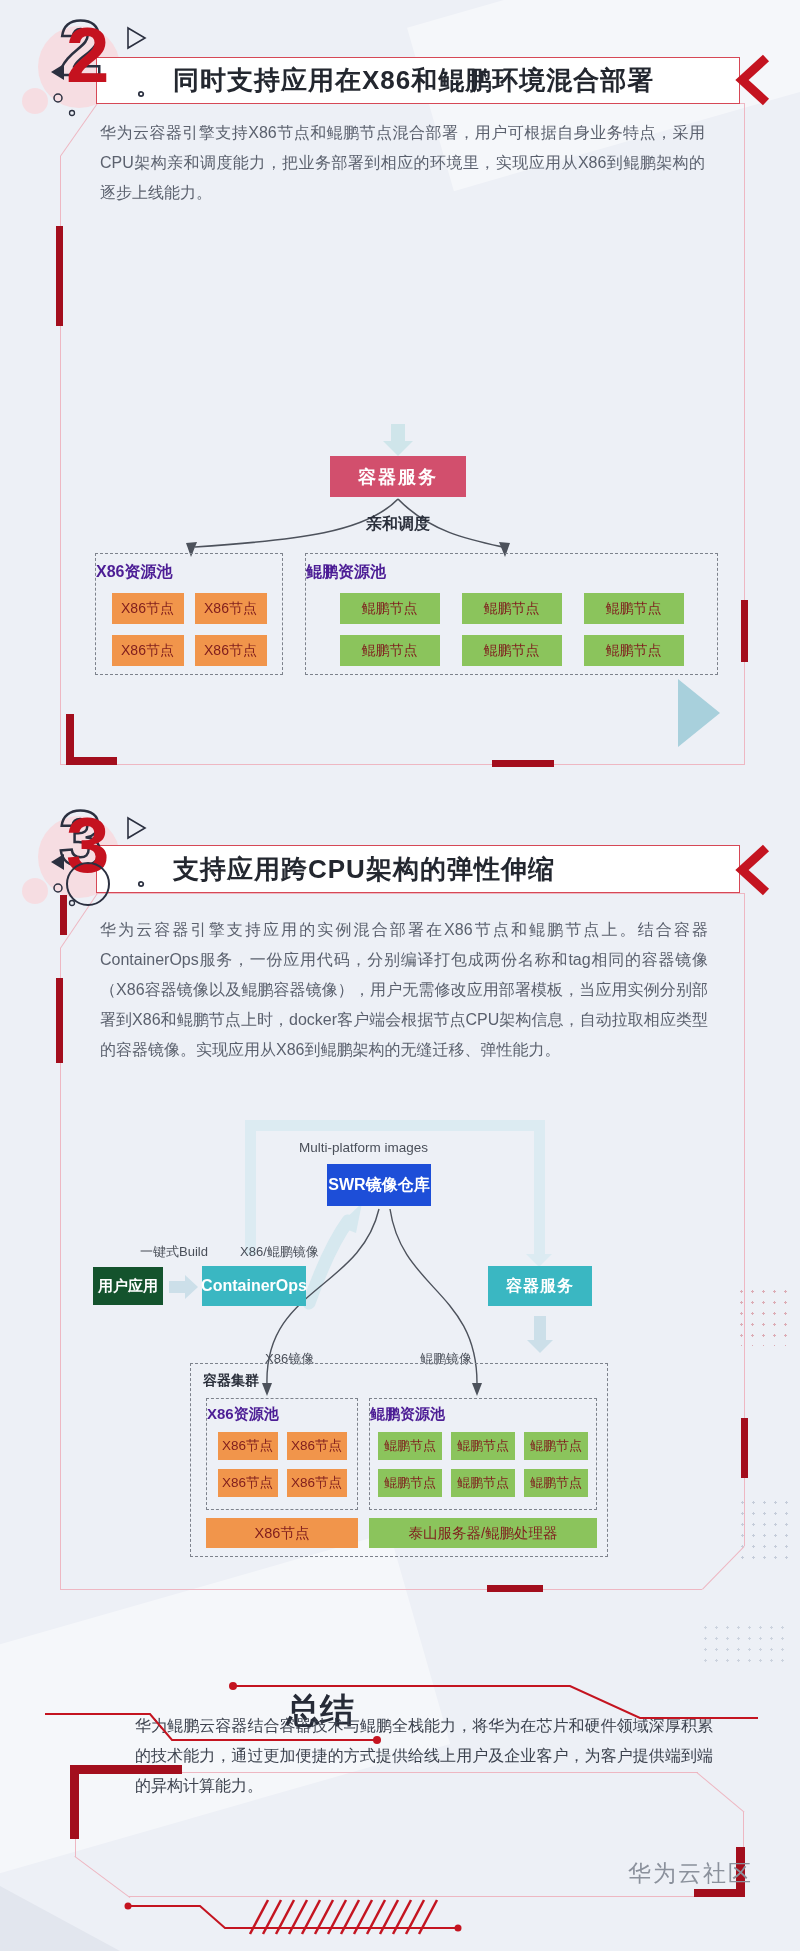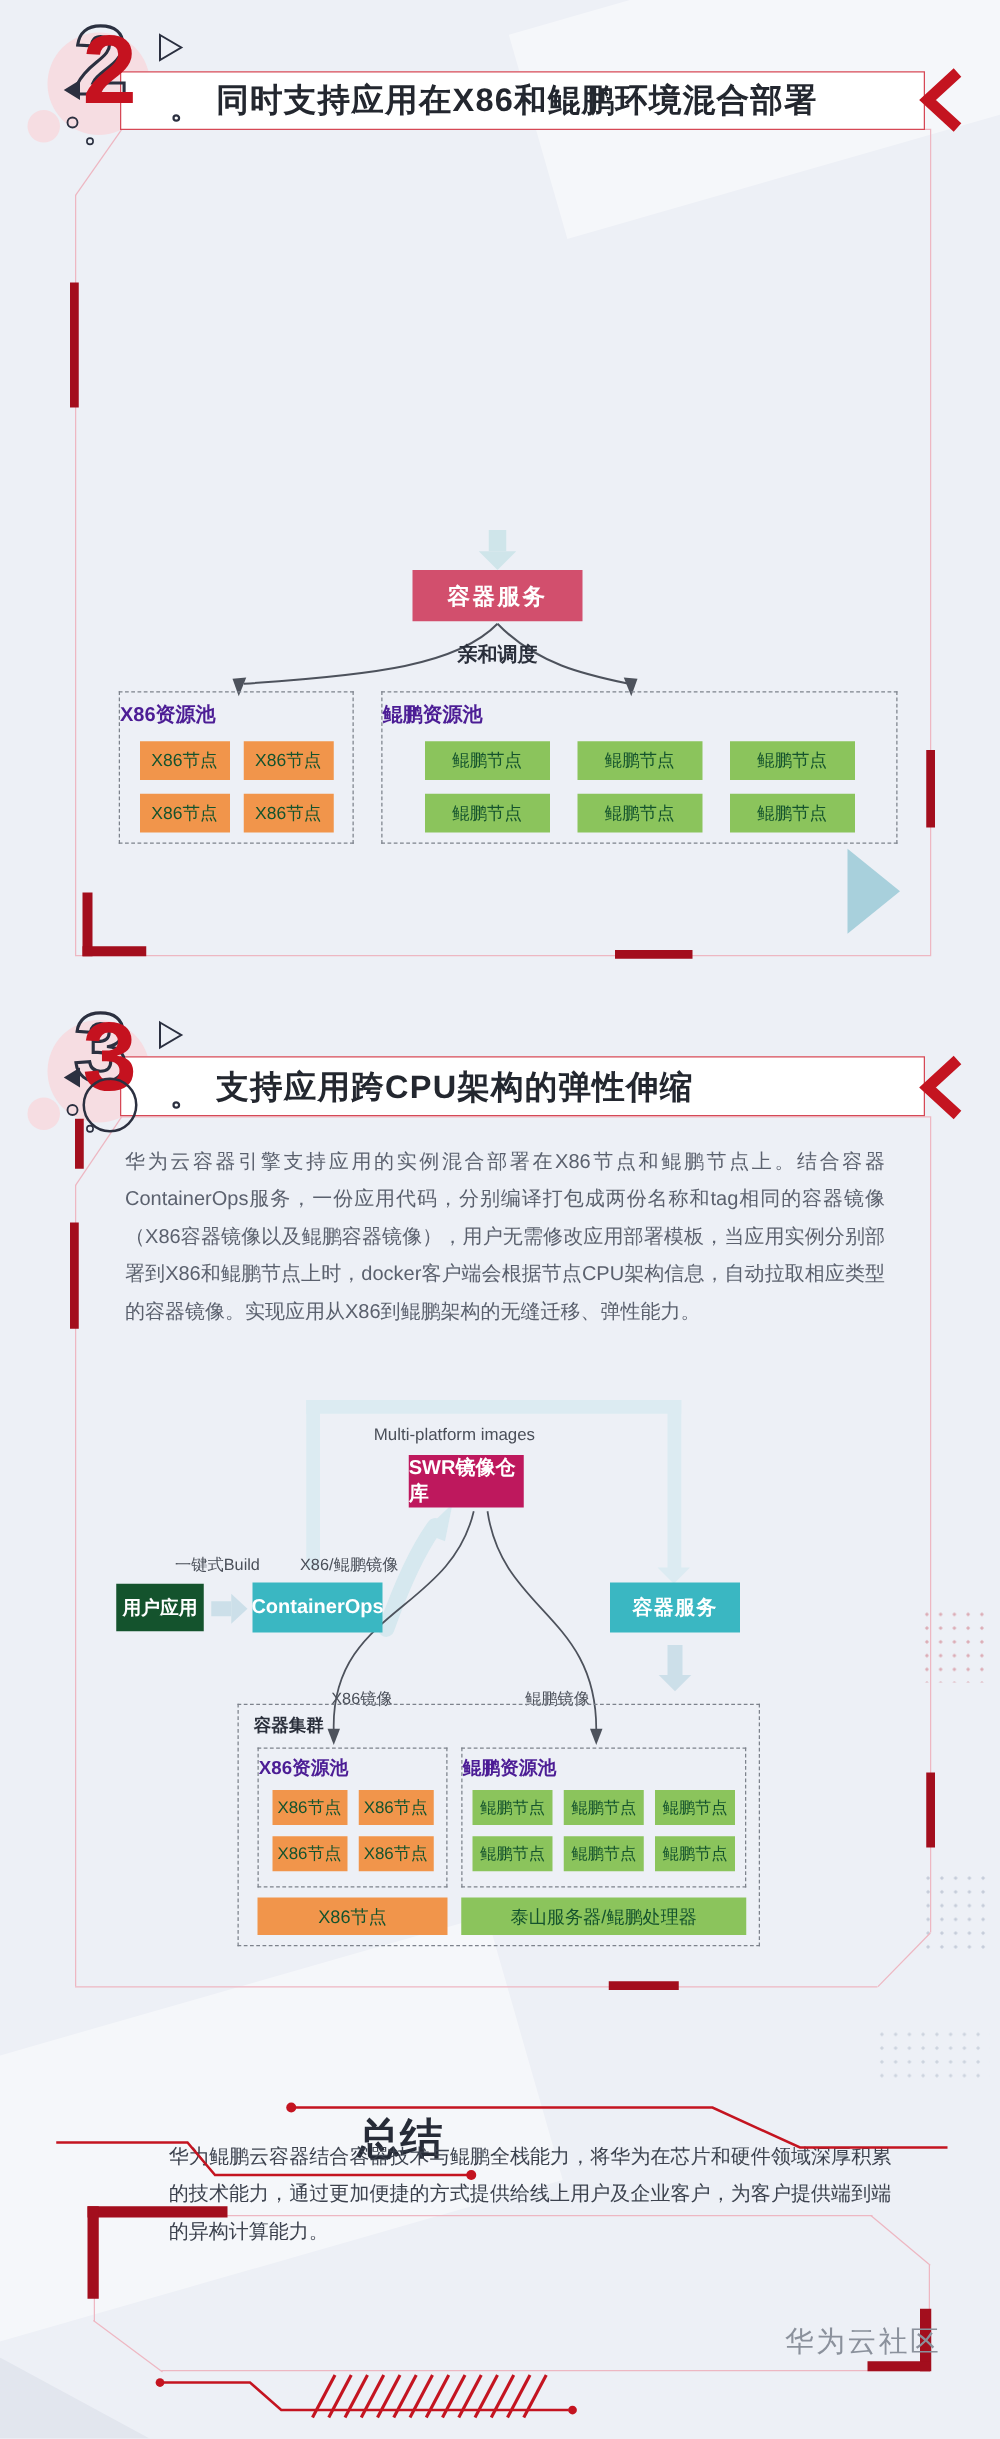--- a/index.html
+++ b/index.html
@@ -31,21 +31,21 @@
   .chip{position:absolute;background:#3ab7c2;color:#fff;font-size:14px;display:flex;
         align-items:center;justify-content:center;z-index:2;}
   .label-dark{position:absolute;font-weight:bold;color:#2a2f3b;z-index:2;text-align:center;}
   .label-sm{position:absolute;font-size:13px;color:#4a4f59;z-index:2;text-align:left;}
   .pill{position:absolute;color:#fff;font-weight:bold;display:flex;align-items:center;
         justify-content:center;z-index:2;}
   .pool{position:absolute;border:1px dashed #7d828c;box-sizing:border-box;z-index:2;
         display:flex;flex-direction:column;}
   .pool-title{text-align:left;font-weight:bold;color:#4c1d95;margin:8px 0 10px;}
   .pool-grid{display:flex;flex-wrap:wrap;justify-content:center;}
-  .node{display:flex;align-items:center;justify-content:center;color:#14532d;}
+  .node{display:flex;align-items:center;justify-content:center;color:#7f1d1d;}
   .node.orange{background:#f1954b;}
   .node.green{background:#8bc45c;}
   .vstem{position:absolute;background:#cfe5ea;z-index:2;}
   .vhead{position:absolute;width:0;height:0;z-index:2;}
   .bigarrow-body{position:absolute;background:#a8d0dc;z-index:2;display:flex;
                  align-items:center;justify-content:center;font-size:17px;font-weight:bold;color:#323843;}
   .bigarrow-head{position:absolute;width:0;height:0;z-index:2;
                  border-top:34px solid transparent;border-bottom:34px solid transparent;
                  border-left:42px solid #a8d0dc;}
   .pipe{position:absolute;border-top:11px solid #dcebf2;border-left:11px solid #dcebf2;
@@ -82,20 +82,21 @@
   <div class="edge" style="left:60px;top:156px;width:1px;height:608px;"></div>
   <div class="edge" style="left:744px;top:103px;width:1px;height:661px;"></div>
   <div class="edge" style="left:60px;top:764px;width:685px;height:1px;"></div>
   <div class="diag" style="left:60px;top:156px;width:65px;transform:rotate(-55deg);"></div>
   <div class="dred" style="left:56px;top:226px;width:7px;height:100px;"></div>
   <div class="dred" style="left:741px;top:600px;width:7px;height:62px;"></div>
   <div class="dred" style="left:66px;top:714px;width:8px;height:51px;"></div>
   <div class="dred" style="left:66px;top:757px;width:51px;height:8px;"></div>
   <div class="dred" style="left:492px;top:760px;width:62px;height:7px;"></div>
 
+  <div class="para" style="left:100px;top:118px;width:605px;">华为云容器引擎支持X86节点和鲲鹏节点混合部署，用户可根据自身业务特点，采用CPU架构亲和调度能力，把业务部署到相应的环境里，实现应用从X86到鲲鹏架构的逐步上线能力。</div>
 
 
   <div class="vstem" style="left:391px;top:424px;width:14px;height:17px;"></div>
   <div class="vhead" style="left:383px;top:441px;border-left:15px solid transparent;border-right:15px solid transparent;border-top:15px solid #cfe5ea;"></div>
 
   <div class="pill" style="left:330px;top:456px;width:136px;height:41px;background:#d24f6d;font-size:18px;letter-spacing:2px;">容器服务</div>
   <div class="label-dark" style="left:330px;top:514px;width:136px;font-size:16px;">亲和调度</div>
 
   <div class="pool" style="left:95px;top:553px;width:188px;height:122px;">
     <div class="pool-title" style="font-size:16px;">X86资源池</div>
@@ -140,21 +141,21 @@
   <div class="dred" style="left:56px;top:978px;width:7px;height:85px;"></div>
   <div class="dred" style="left:741px;top:1418px;width:7px;height:60px;"></div>
   <div class="dred" style="left:487px;top:1585px;width:56px;height:7px;"></div>
 
   <div class="para" style="left:100px;top:915px;width:608px;">华为云容器引擎支持应用的实例混合部署在X86节点和鲲鹏节点上。结合容器ContainerOps服务，一份应用代码，分别编译打包成两份名称和tag相同的容器镜像（X86容器镜像以及鲲鹏容器镜像），用户无需修改应用部署模板，当应用实例分别部署到X86和鲲鹏节点上时，docker客户端会根据节点CPU架构信息，自动拉取相应类型的容器镜像。实现应用从X86到鲲鹏架构的无缝迁移、弹性能力。</div>
 
   <div class="pipe" style="left:245px;top:1120px;width:300px;height:135px;"></div>
   <div class="vhead" style="left:526px;top:1254px;border-left:13px solid transparent;border-right:13px solid transparent;border-top:13px solid #dcebf2;"></div>
 
   <div class="label-sm" style="left:299px;top:1140px;width:170px;font-size:13.5px;">Multi-platform images</div>
-  <div class="pill" style="left:327px;top:1164px;width:92px;height:42px;background:#be185d;font-size:16px;">SWR镜像仓库</div>
+  <div class="pill" style="left:327px;top:1164px;width:104px;height:42px;background:#1d4ed8;font-size:16px;">SWR镜像仓库</div>
 
   <div class="label-sm" style="left:140px;top:1243px;width:80px;">一键式Build</div>
   <div class="label-sm" style="left:240px;top:1243px;width:110px;">X86/鲲鹏镜像</div>
 
   <div class="pill" style="left:93px;top:1267px;width:70px;height:38px;background:#14532d;font-size:15px;">用户应用</div>
   <div class="vstem" style="left:169px;top:1281px;width:16px;height:12px;background:#ccdfe9;"></div>
   <div class="vhead" style="left:185px;top:1275px;border-top:12px solid transparent;border-bottom:12px solid transparent;border-left:13px solid #ccdfe9;"></div>
   <div class="pill" style="left:202px;top:1266px;width:104px;height:40px;background:#3ab7c2;font-size:16px;">ContainerOps</div>
   <div class="pill" style="left:488px;top:1266px;width:104px;height:40px;background:#3ab7c2;font-size:16px;letter-spacing:1px;">容器服务</div>
   <div class="vstem" style="left:534px;top:1316px;width:12px;height:24px;background:#ccdfe9;"></div>

